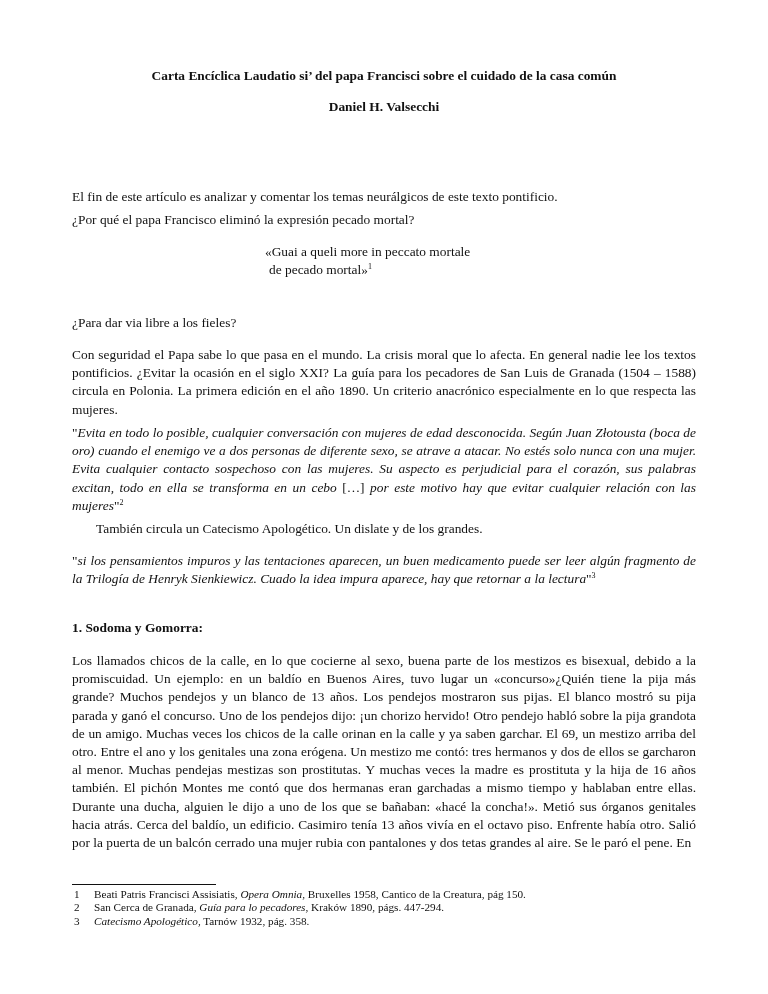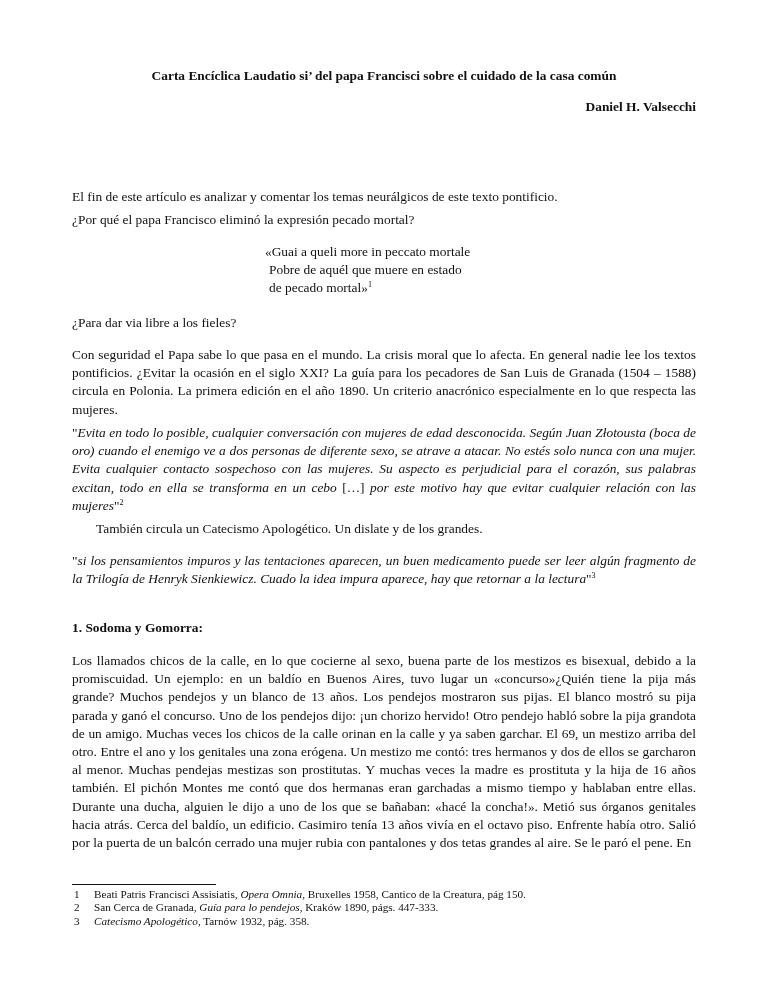--- a/index.html
+++ b/index.html
@@ -7,21 +7,21 @@
     width: 768px; height: 994px; position: relative; overflow: hidden;
     font-family: "Liberation Serif", "DejaVu Serif", serif;
     color: #111111;
   }
   .page { position: absolute; left: 72px; top: 0; width: 624px; }
   .title {
     position: absolute; left: 0; width: 624px; text-align: center;
     font-weight: bold; font-size: 13.4px; top: 68px; white-space: nowrap;
   }
   .author {
-    position: absolute; left: 0; width: 624px; text-align: right;
+    position: absolute; left: 0; width: 624px; text-align: center;
     font-weight: bold; font-size: 13.4px; top: 99px;
   }
   .body-text { position: absolute; left: 0; width: 624px; font-size: 13.4px; line-height: 18.2px; }
   .justify { text-align: justify; }
   .just-last { text-align: justify; text-align-last: left; }
   .verse {
     position: absolute; left: 193px; top: 243px; font-size: 13.4px; line-height: 18.2px;
   }
   .verse div:nth-child(2), .verse div:nth-child(3) { padding-left: 4px; }
   sup { font-size: 8px; vertical-align: 5px; line-height: 0; }
@@ -41,21 +41,20 @@
 
   <div class="title">Carta Encíclica Laudatio si’  del papa Francisci sobre el cuidado de la casa común</div>
   <div class="author">Daniel H. Valsecchi</div>
 
   <div class="body-text" style="top:188px;">El fin de este artículo es analizar y comentar los temas neurálgicos de este texto pontificio.</div>
 
   <div class="body-text" style="top:211px;">¿Por qué el papa Francisco eliminó la expresión pecado mortal?</div>
 
   <div class="verse">
     <div>«Guai a queli more in peccato mortale</div>
-    <div>Pobre de aquél que muere en estado</div>
     <div><span>de pecado mortal»</span><sup>1</sup></div>
   </div>
 
   <div class="body-text" style="top:314px;">¿Para dar via libre a los fieles?</div>
 
   <div class="body-text just-last" style="top:346px;">Con seguridad el Papa sabe lo que pasa en el mundo. La crisis moral que lo afecta. En general nadie lee los textos pontificios. ¿Evitar la ocasión en el siglo XXI? La guía para los pecadores de San Luis de Granada (1504 – 1588) circula en Polonia. La primera edición en el año 1890. Un criterio anacrónico especialmente en lo que respecta las mujeres.</div>
 
   <div class="body-text just-last" style="top:424px;"><span>"</span><i>Evita en todo lo posible, cualquier conversación con mujeres de edad desconocida. Según Juan Złotousta (boca de oro) cuando el enemigo ve a dos personas de diferente sexo, se atrave a atacar. No estés solo nunca con una mujer. Evita cualquier contacto sospechoso con las mujeres. Su aspecto es perjudicial para el corazón, sus palabras excitan, todo en ella se transforma en un cebo</i><span> […] </span><i>por este motivo hay que evitar cualquier relación con las mujeres</i><span>"</span><sup>2</sup></div>
 
   <div class="body-text" style="top:520px;margin-left:24px;">También circula un Catecismo Apologético.  Un dislate y de los grandes.</div>
@@ -68,21 +67,21 @@
 
   <div class="footnote-rule"></div>
 
   <div class="footnotes">
     <div class="fn">
       <span class="fn-num">1</span>
       <span><span>Beati Patris Francisci Assisiatis, </span><i>Opera Omnia</i><span>, Bruxelles 1958, Cantico de la Creatura, pág 150.</span></span>
     </div>
     <div class="fn">
       <span class="fn-num">2</span>
-      <span><span>San Cerca de Granada, </span><i>Guía para lo pendejos</i><span>, Kraków 1890, págs. 447-333.</span></span>
+      <span><span>San Cerca de Granada, </span><i>Guía para lo pecadores</i><span>, Kraków 1890, págs. 447-294.</span></span>
     </div>
     <div class="fn">
       <span class="fn-num">3</span>
       <span><span></span><i>Catecismo Apologético</i><span>, Tarnów 1932, pág. 358.</span></span>
     </div>
   </div>
 
 </div>
 
 </body></html>

